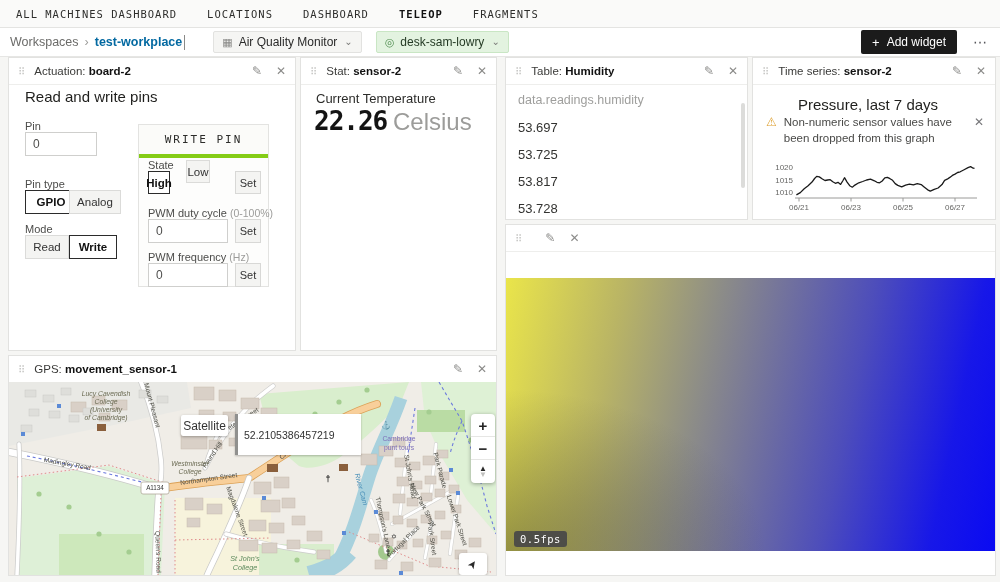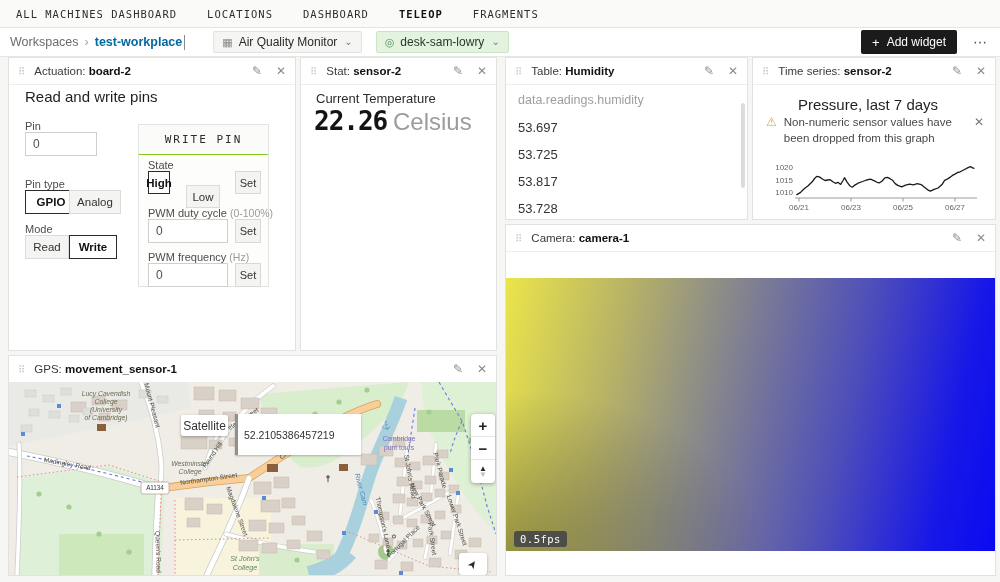--- a/index.html
+++ b/index.html
@@ -50,21 +50,21 @@
         background:#f4f4f2;border:1px solid #dbdbd9;font-size:11.5px;color:#333;cursor:pointer;
         box-sizing:border-box;}
   .tbtn.sel{background:#fff;border:1.5px solid #2b2b2b;font-weight:bold;color:#111;}
   .setbtn{position:absolute;display:flex;align-items:center;justify-content:center;
           background:#f4f4f2;border:1px solid #d8d8d6;font-size:11px;color:#333;cursor:pointer;
           box-sizing:border-box;}
   .wpanel{position:absolute;left:129px;top:66px;width:131px;height:163px;background:#fdfdfc;
           border:1px solid #e3e3e1;box-sizing:border-box;}
   .wpanel-title{height:29px;display:flex;align-items:center;justify-content:center;
                 font-family:"DejaVu Sans Mono",monospace;font-size:11px;letter-spacing:2px;
-                color:#2c2c2a;border-bottom:1px solid #84cc16;background:#fbfbf9;}
+                color:#2c2c2a;border-bottom:4px solid #84cc16;background:#fbfbf9;}
   .scroll-thumb{position:absolute;background:#dcdcda;border-radius:2px;}
   
   .stat-label{position:absolute;left:15px;top:33px;font-size:13px;color:#2c2c2a;}
   .stat-value{position:absolute;left:13px;top:48px;font-family:"DejaVu Sans Mono",monospace;
               font-weight:bold;font-size:26px;color:#141414;letter-spacing:-1px;}
   .stat-unit{position:absolute;left:92px;top:50px;font-size:24px;color:#9c9c9a;}
   
   .tbl-col{position:absolute;left:12px;top:35px;font-size:12.5px;color:#9e9e9c;}
   .tbl-row{position:absolute;left:12px;font-size:13px;color:#333331;}
   
@@ -160,21 +160,21 @@
     <div class="flabel" style="left:16px;top:120px;">Pin type</div>
     <div class="tbtn sel" style="left:16px;top:132px;width:52px;height:24px;">GPIO</div>
     <div class="tbtn" style="left:60px;top:132px;width:52px;height:24px;">Analog</div>
     <div class="flabel" style="left:16px;top:165px;">Mode</div>
     <div class="tbtn" style="left:16px;top:177px;width:44px;height:24px;">Read</div>
     <div class="tbtn sel" style="left:60px;top:177px;width:48px;height:24px;">Write</div>
     <div class="wpanel">
       <div class="wpanel-title">WRITE PIN</div>
       <div class="flabel" style="left:9px;top:34px;">State</div>
       <div class="tbtn sel" style="left:9px;top:46px;width:22px;height:23px;">High</div>
-      <div class="tbtn" style="left:47px;top:60px;width:34px;height:23px;">Low</div>
+      <div class="tbtn" style="left:47px;top:35px;width:24px;height:23px;">Low</div>
       <div class="setbtn" style="left:96px;top:46px;width:26px;height:23px;">Set</div>
       <div class="flabel" style="left:9px;top:82px;"><span>PWM duty cycle</span> <span class="sub">(0-100%)</span></div>
       <div class="tinput" style="left:9px;top:94px;width:80px;height:24px;line-height:22px;">0</div>
       <div class="setbtn" style="left:96px;top:94px;width:26px;height:24px;">Set</div>
       <div class="flabel" style="left:9px;top:126px;"><span>PWM frequency</span> <span class="sub">(Hz)</span></div>
       <div class="tinput" style="left:9px;top:138px;width:80px;height:24px;line-height:22px;">0</div>
       <div class="setbtn" style="left:96px;top:138px;width:26px;height:24px;">Set</div>
     </div>
   </div>
 
@@ -231,21 +231,20 @@
         <text x="140" y="56" text-anchor="middle">06/25</text>
         <line x1="192" y1="44" x2="192" y2="47.5" stroke="#9a9a98" stroke-width="1"></line>
         <text x="192" y="56" text-anchor="middle">06/27</text>
         <polyline points="33.4,40.9 37.3,38.6 41.2,34.7 45.1,31.7 49.0,28.1 51.6,24.5 53.7,22.4 56.3,22.9 59.4,25.0 62.0,26.5 64.6,26.0 67.2,25.7 69.8,27.8 72.4,29.3 75.0,28.3 77.6,30.4 79.7,27.0 81.5,23.7 84.1,28.1 86.7,31.7 89.3,33.2 91.9,31.1 95.8,28.8 99.7,27.5 103.6,26.0 107.5,25.2 111.4,26.8 114.0,28.3 116.6,28.8 119.2,27.0 121.8,23.9 124.4,23.4 127.0,24.7 129.6,26.3 132.2,29.6 134.8,31.4 138.7,32.9 142.6,31.1 146.5,30.1 150.4,30.9 154.3,29.6 158.2,30.6 160.8,32.7 164.7,35.8 167.3,37.1 171.2,35.3 175.1,34.0 179.0,30.6 181.6,26.3 184.2,25.2 186.8,23.4 189.4,21.4 192.0,20.1 194.6,18.5 197.2,17.8 201.1,15.7 205.0,13.7 207.6,12.6 210.2,14.2 211.5,14.4" fill="none" stroke="#1a1a1a" stroke-width="1.3" stroke-linejoin="round"></polyline>
       </svg>
   </div>
 
   <div class="widget" style="left:505px;top:224px;width:491px;height:352px;">
     <div class="whead">
       <span class="handle">⠿</span>
-      <span class="wtitle"><span>Camera: </span><b>camera-1</b></span>
       <span class="hicon">✎</span>
       <span class="hicon">✕</span>
     </div>
     <div class="cam-img"></div>
     <div class="fps-badge">0.5fps</div>
   </div>
 
   <div class="widget" style="left:8px;top:355px;width:489px;height:221px;">
     <div class="whead">
       <span class="handle">⠿</span>

